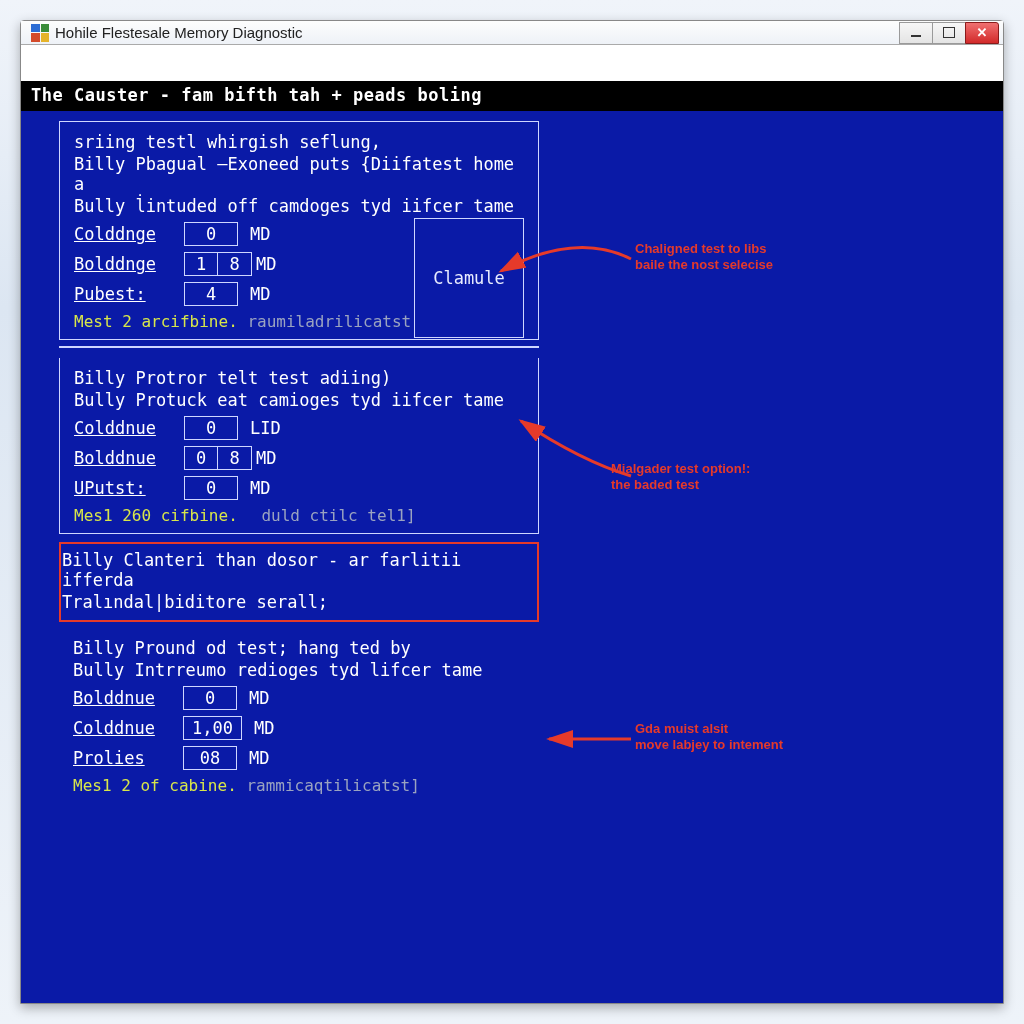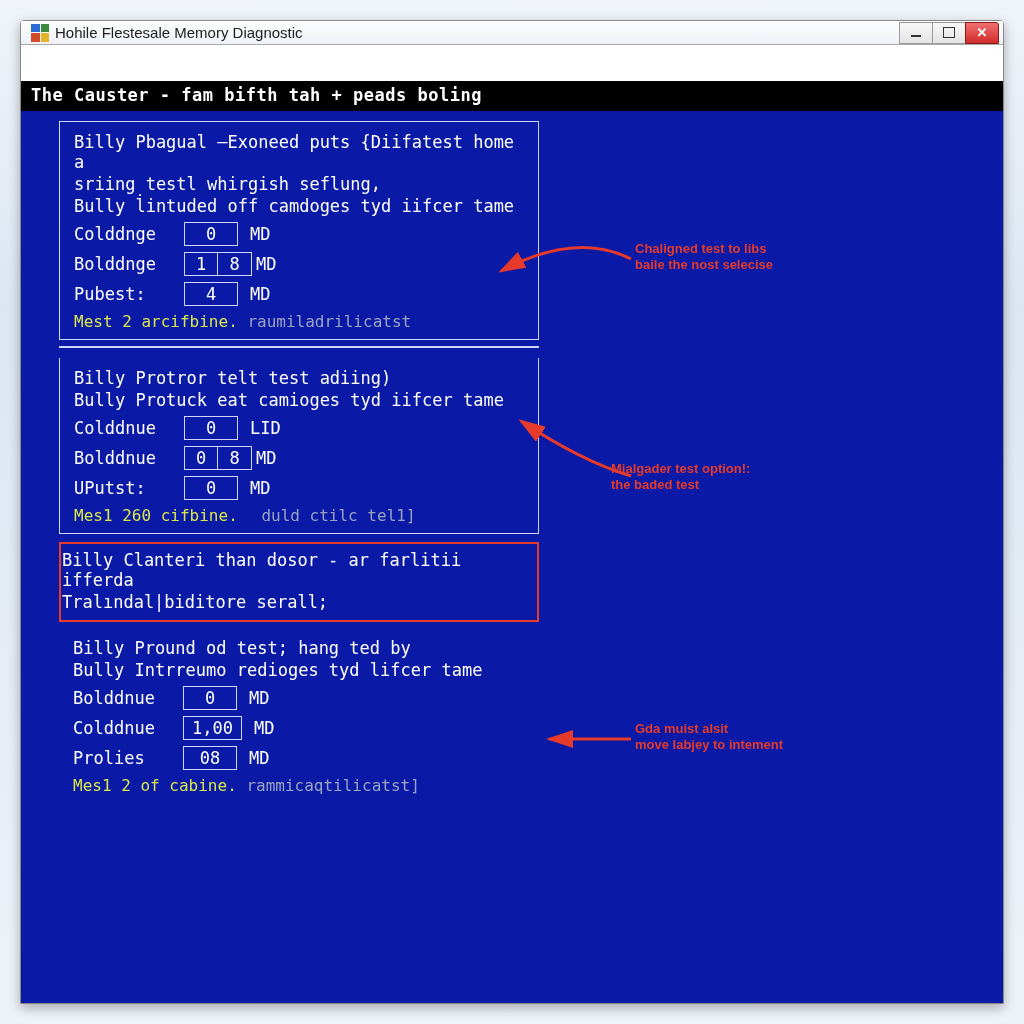--- a/index.html
+++ b/index.html
@@ -72,21 +72,21 @@
 .panel {
   margin: 10px 28px 0 38px;
   padding: 10px 14px 8px 14px;
   position: relative;
   width: 480px;
 }
 .panel.boxed { border: 1px solid #cfd6ff; }
 .panel.redboxed { border: 2px solid #e63a2a; padding: 6px 1px; }
 .h1 { display:block; margin-bottom:2px; }
 .row { display:flex; align-items:center; margin: 6px 0; }
-.lab { width: 110px; }
+.lab { width: 110px; text-decoration: underline; }
 .valbox {
   border: 1px solid #cfd6ff; min-width: 54px; height: 24px;
   display:inline-flex; align-items:center; justify-content:center;
   padding: 0 8px; margin-right: 8px;
 }
 .dualbox { display:flex; }
 .dualbox .valbox { min-width: 34px; margin-right:0; }
 .dualbox .valbox + .valbox { border-left: none; }
 .unit { margin-left: 4px; }
 .status { color: #d8e64a; margin-top: 4px; font-size: 16px; }
@@ -122,22 +122,22 @@
       <div class="win-btn min"></div>
       <div class="win-btn max"></div>
       <div class="win-btn close"></div>
     </div>
   </div>
 
   <div class="inner">
     <div class="blackbar">The Causter - fam bifth tah + peads boling</div>
 
     <div class="panel boxed">
+      <span class="h1">sriing testl whirgish seflung,</span>
       <span class="h1">Billy Pbagual –Exoneed puts {Diifatest home a</span>
-      <span class="h1">sriing testl whirgish seflung,</span>
       <span class="h1">Bully l̇intuded off camdoges tyd iifcer tame</span>
 
       <div class="row">
         <span class="lab">Colddnge</span>
         <span class="valbox">0</span>
         <span class="unit">MD</span>
       </div>
       <div class="row">
         <span class="lab">Bolddnge</span>
         <span class="dualbox">
@@ -148,20 +148,23 @@
       </div>
       <div class="row">
         <span class="lab">Pubest:</span>
         <span class="valbox">4</span>
         <span class="unit">MD</span>
       </div>
       <div class="status">
         <span>Mest 2 arcifbine.</span>
         <span class="grey">raumiladrilicatst</span>
       </div>
+      <div class="clam">
+          <span>Clamule</span>
+        </div>
     </div>
 
     <div class="divider"></div>
 
     <div class="panel boxed" style="border-top:none">
       <span class="h1">Billy Protror telt test adiing)</span>
       <span class="h1">Bully Protuck eat camioges tyd iifcer tame</span>
       <div class="row">
         <span class="lab">Colddnue</span>
         <span class="valbox">0</span>

